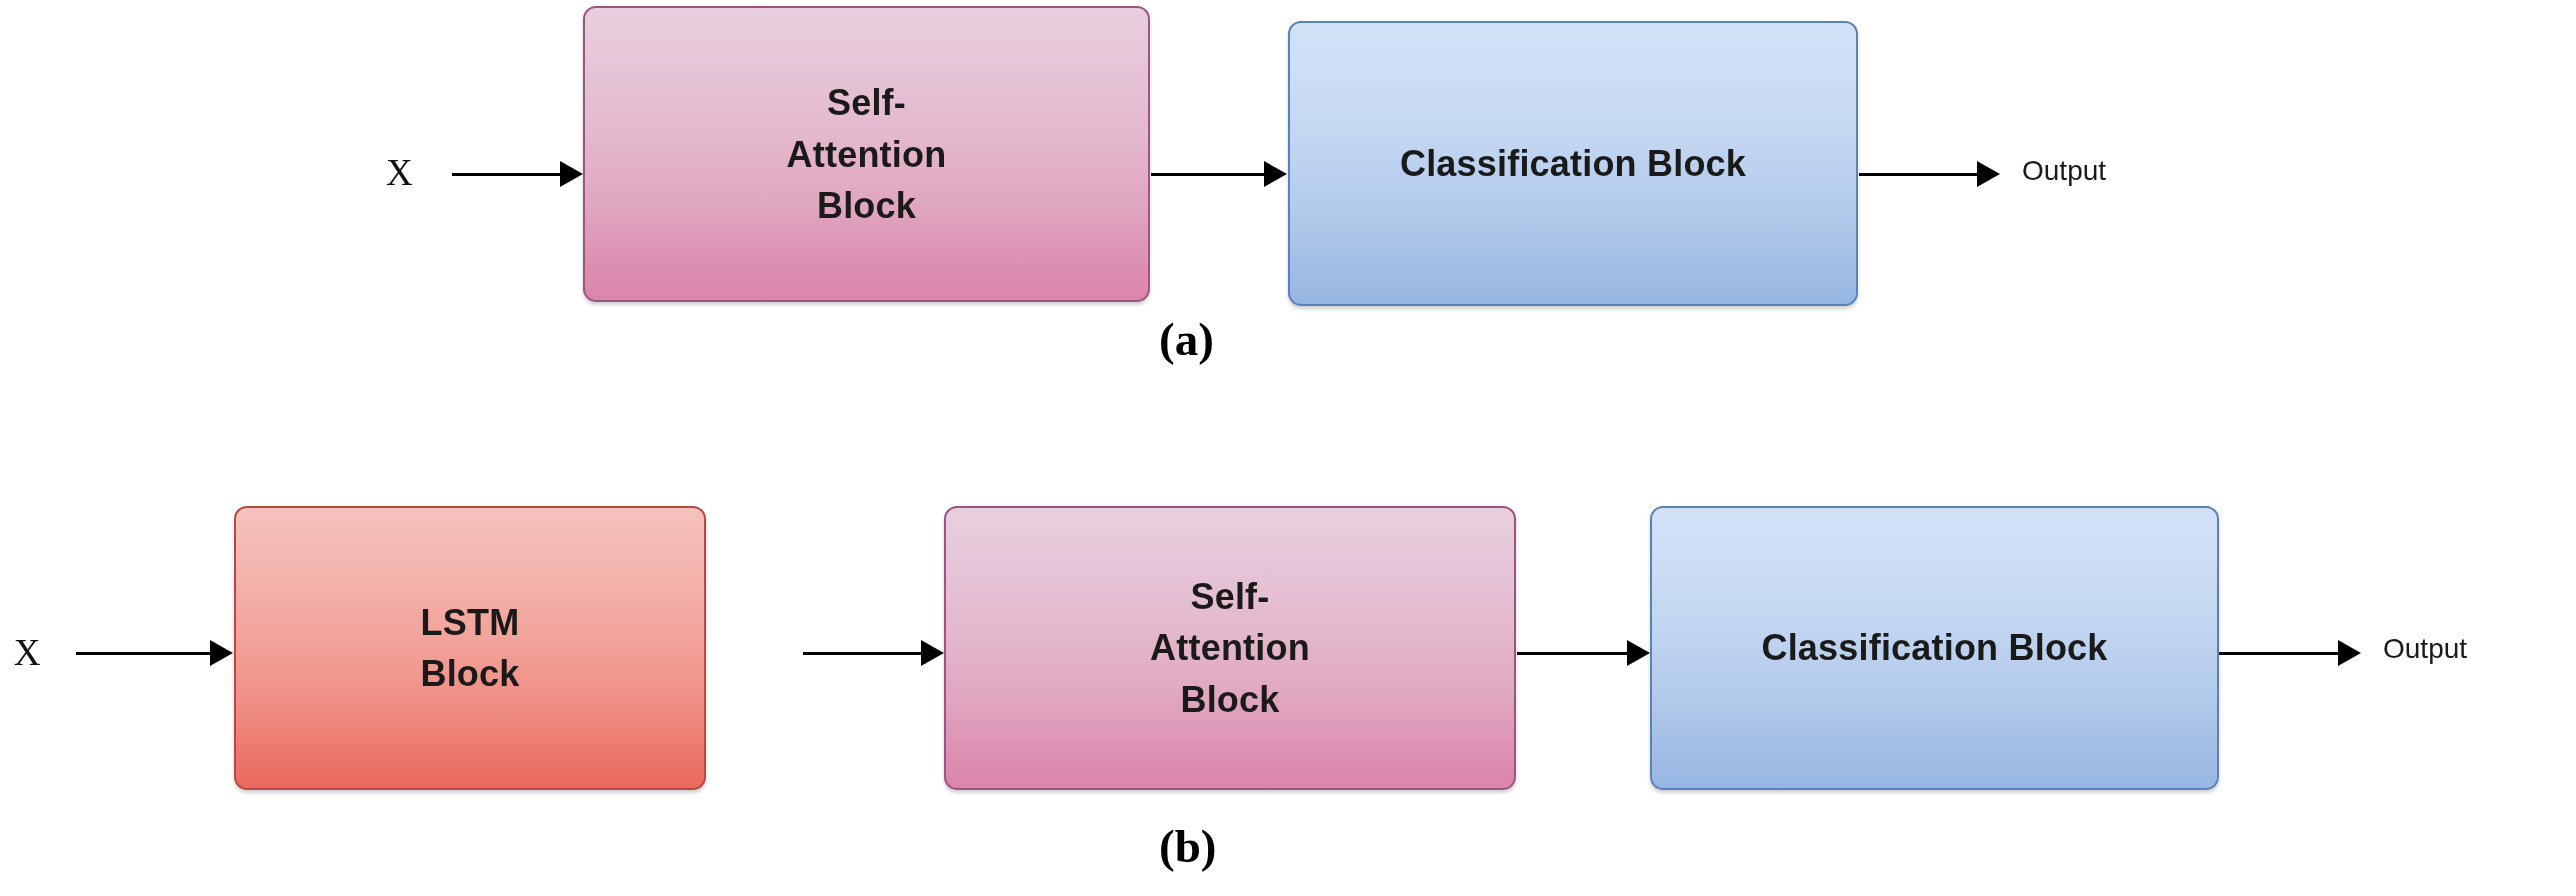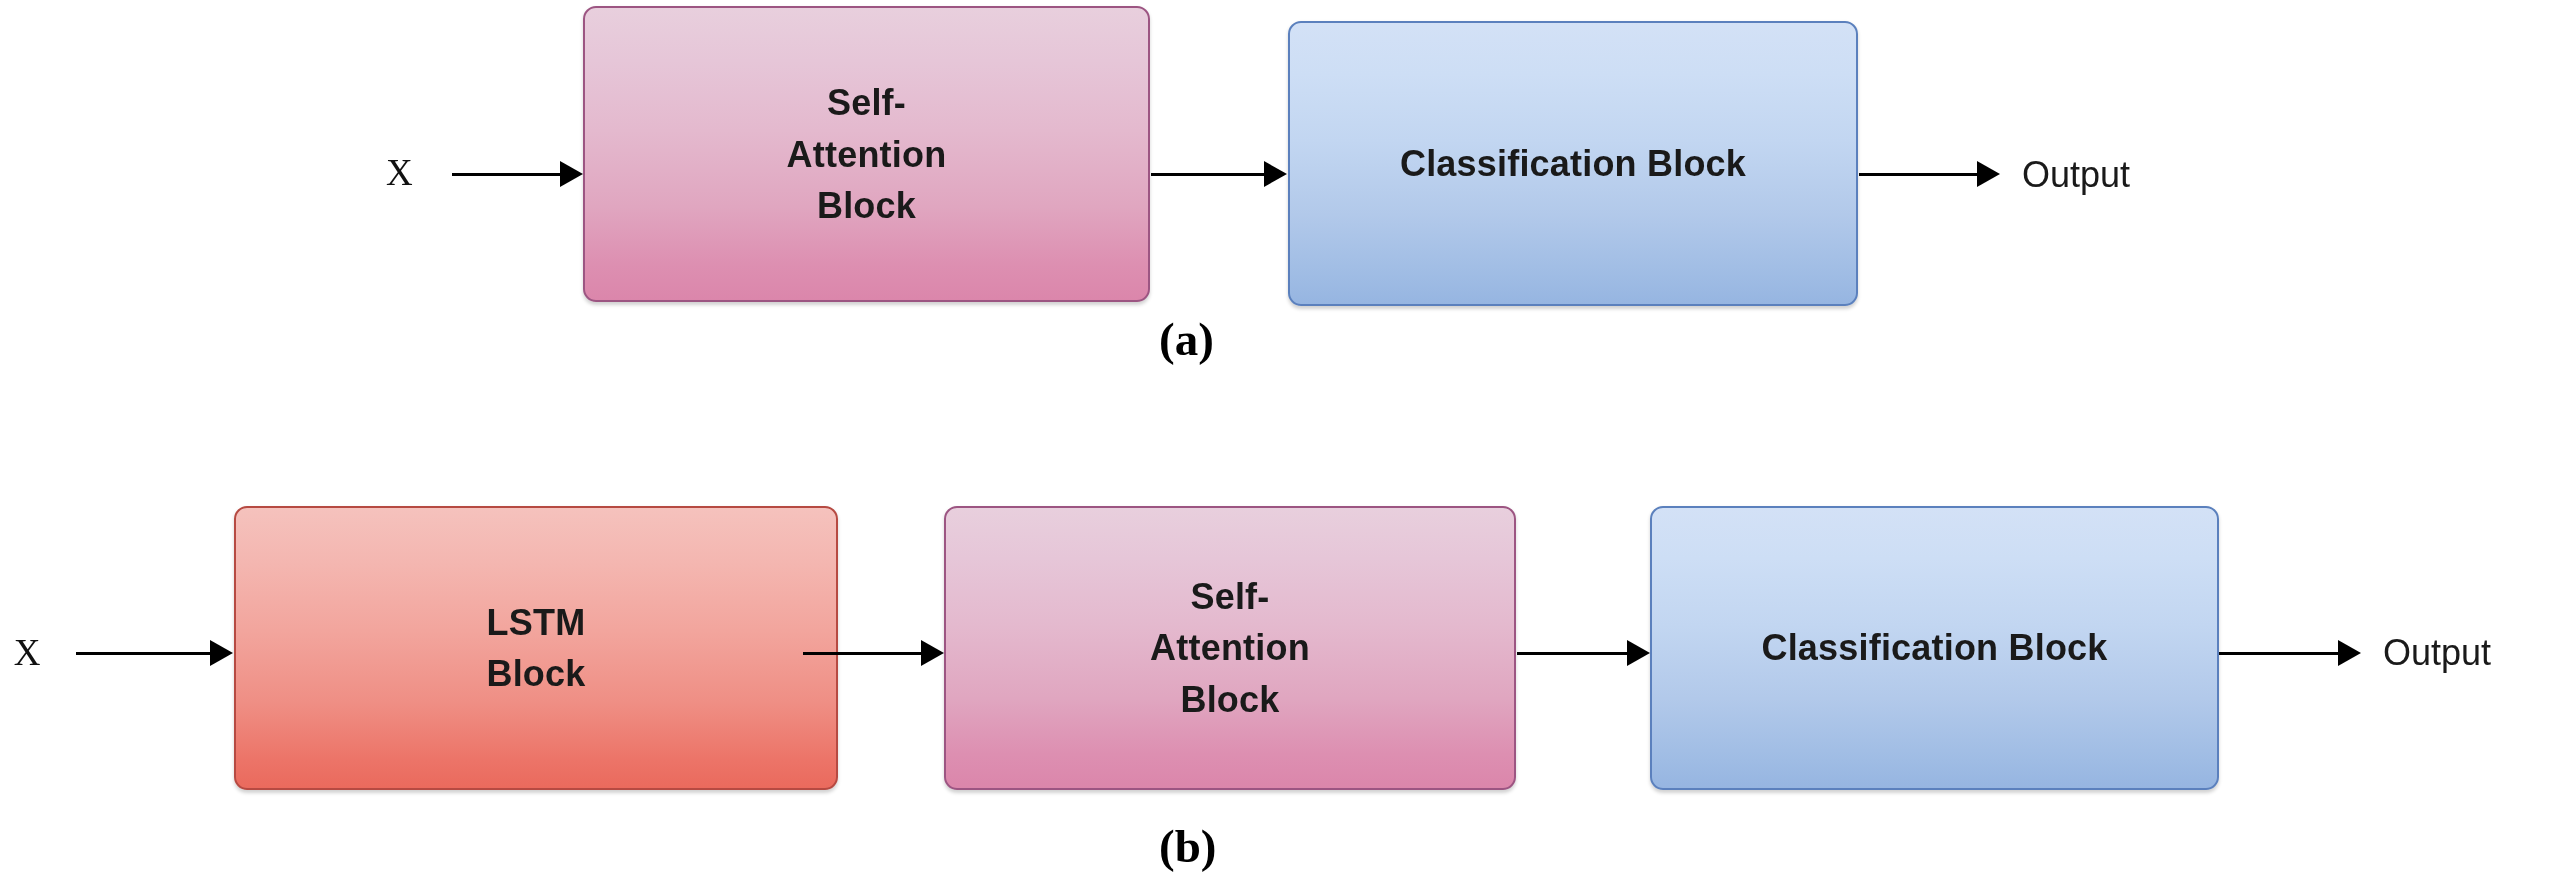--- a/index.html
+++ b/index.html
@@ -86,21 +86,21 @@
   .label-x {
     position: absolute;
     font-family: "Liberation Serif", serif;
     font-size: 37px;
     color: #111111;
     line-height: 1;
   }
   .label-output {
     position: absolute;
     font-family: "Liberation Sans", sans-serif;
-    font-size: 36px;
+    font-size: 28px;
     color: #1a1a1a;
     line-height: 1;
     white-space: nowrap;
   }
   .panel-caption {
     position: absolute;
     font-family: "Liberation Serif", serif;
     font-weight: 700;
     font-size: 47px;
     color: #000000;
@@ -147,21 +147,21 @@
 
   <div>
 
     <div class="label-x" style="left:13.7px; top:634px;">X</div>
 
     <div class="arrow" style="left:76px; top:653px; width:159px;">
       <div class="shaft" style="width:137px;"></div>
       <div class="head" style="left:134px;"></div>
     </div>
 
-    <div class="block block--red" style="left:234px; top:506px; width:604px; height:284px; font-size:36px;">
+    <div class="block block--red" style="left:234px; top:506px; width:472px; height:284px; font-size:36px;">
       <span class="block-label">LSTM<br>Block</span>
     </div>
 
     <div class="arrow" style="left:803px; top:653px; width:142px;">
       <div class="shaft" style="width:121px;"></div>
       <div class="head" style="left:118px;"></div>
     </div>
 
     <div class="block block--pink" style="left:944px; top:506px; width:572px; height:284px; font-size:36px;">
       <span class="block-label">Self-<br>Attention<br>Block</span>

